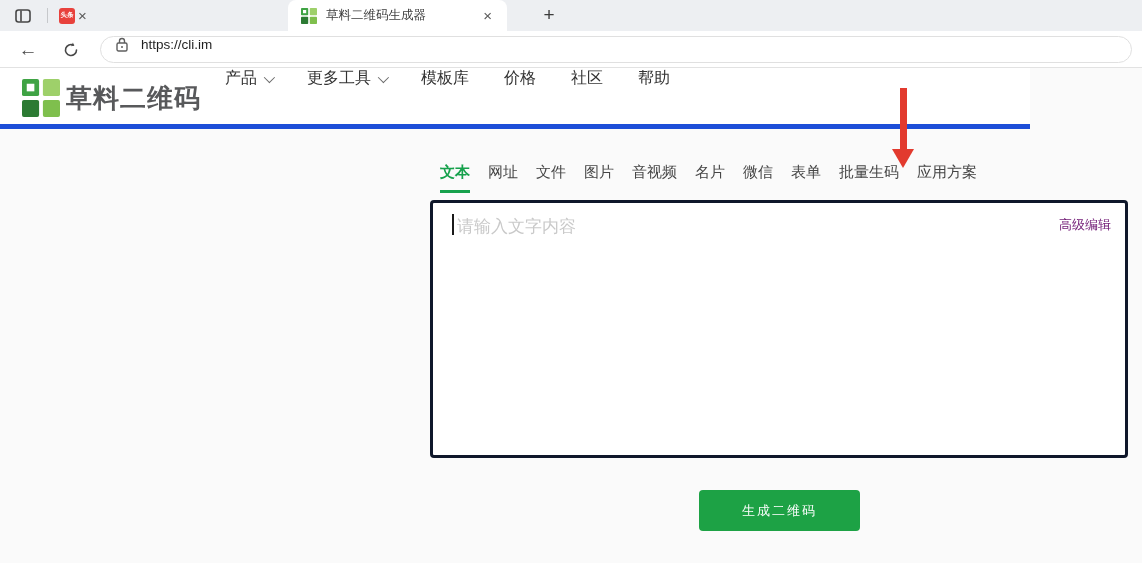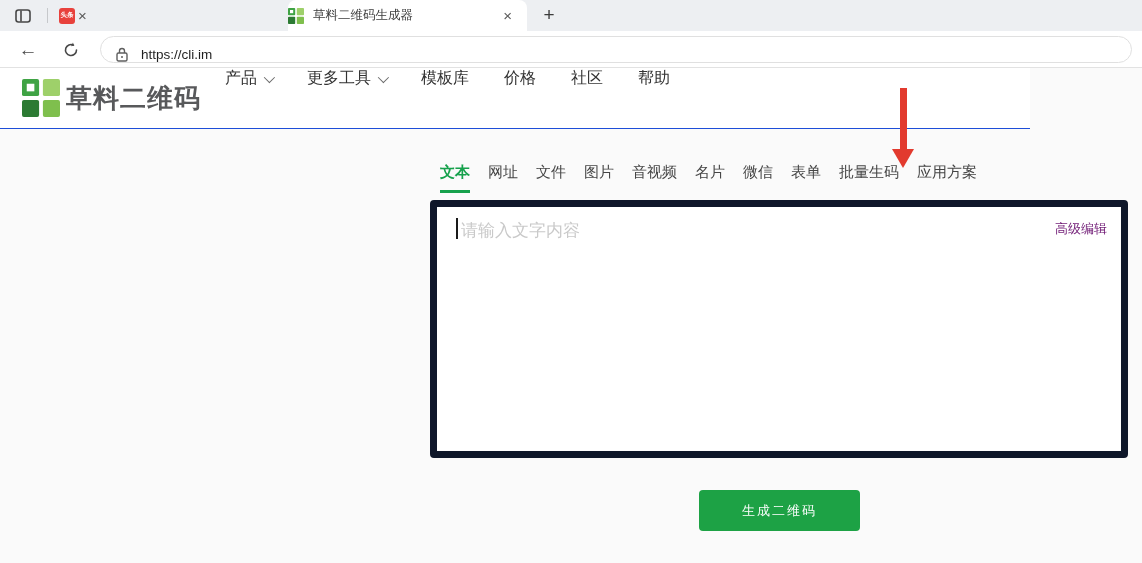--- a/index.html
+++ b/index.html
@@ -10,51 +10,51 @@
     background:#fafafa;
     -webkit-font-smoothing:antialiased;
   }
 
   
   .tabstrip { position:absolute; top:0; left:0; width:1142px; height:31px; background:#edeff2; }
   .tab-actions-btn { position:absolute; left:12px; top:5px; width:22px; height:22px; display:flex; align-items:center; justify-content:center; border-radius:4px; cursor:pointer; }
   .strip-divider { position:absolute; left:47px; top:8px; width:1px; height:15px; background:#c6c8cb; }
   .btab { position:absolute; top:0; height:31px; display:flex; align-items:center; font-size:12.5px; color:#3b3b3b; cursor:pointer; }
   .btab-inactive { left:48px; width:240px; padding-left:11px; }
-  .btab-active { left:288px; width:239px; background:#ffffff; border-radius:8px 8px 0 0; }
+  .btab-active { left:288px; width:219px; padding-left:13px; background:#ffffff; border-radius:8px 8px 0 0; }
   .btab .title { margin-left:9px; white-space:nowrap; overflow:hidden; flex:1; }
   .btab .close { font-size:15px; color:#5a5a5a; margin-right:12px; padding:0 3px; cursor:pointer; }
   .favicon-toutiao { width:16px; height:16px; background:#e8413c; border-radius:3px; color:#fff; font-size:6.5px; font-weight:bold; display:flex; align-items:center; justify-content:center; letter-spacing:0; flex:none; }
   .favicon-qr { width:16px; height:16px; flex:none; }
   .newtab-btn { position:absolute; left:536px; top:2px; width:26px; height:26px; font-size:19px; color:#3c3c3c; display:flex; align-items:center; justify-content:center; cursor:pointer; }
 
   
   .toolbar { position:absolute; top:31px; left:0; width:1142px; height:37px; background:#fff; border-bottom:1px solid #e2e2e2; }
   .nav-btn { position:absolute; top:6px; width:26px; height:26px; display:flex; align-items:center; justify-content:center; color:#474747; cursor:pointer; }
   .back-btn { left:15px; font-size:19px; }
   .refresh-btn { left:58px; }
-  .omnibox { position:absolute; left:100px; top:5px; width:1032px; height:27px; background:#fff; border:1px solid #e0e0e0; border-radius:14px; display:flex; align-items:flex-end; padding-left:15px; cursor:text; }
+  .omnibox { position:absolute; left:100px; top:5px; width:1032px; height:27px; background:#fff; border:1px solid #e0e0e0; border-radius:14px; display:flex; align-items:flex-start; padding-left:15px; cursor:text; }
   .omnibox .lock { display:flex; align-items:center; }
   .omnibox .url { margin-left:13px; font-size:13.5px; color:#1f1f1f; }
 
   
-  .site-header { position:absolute; top:68px; left:0; width:1030px; height:61px; background:#fff; border-bottom:1px solid #1d4ed8; }
+  .site-header { position:absolute; top:68px; left:0; width:1030px; height:61px; background:#fff; border-bottom:5px solid #1d4ed8; }
   .logo-icon { position:absolute; left:22px; top:11px; width:38px; height:38px; }
   .brand { position:absolute; left:66px; top:0; height:61px; display:flex; align-items:center; font-size:26px; font-weight:bold; color:#58595b; letter-spacing:1px; }
   .main-nav { position:absolute; left:225px; top:0; height:61px; display:flex; align-items:flex-start; gap:35px; }
   .nav-item { display:flex; align-items:center; gap:7px; font-size:16px; color:#333; cursor:pointer; white-space:nowrap; }
   .chev { width:8px; height:8px; border-right:1.5px solid #6b6b6b; border-bottom:1.5px solid #6b6b6b; transform:rotate(45deg) translateY(-2px); }
 
   
   .gen-tabs { position:absolute; left:440px; top:163px; display:flex; gap:18px; font-size:15px; color:#454545; }
   .gen-tab { padding-bottom:8px; cursor:pointer; white-space:nowrap; border-bottom:3px solid transparent; }
   .gen-tab.active { color:#16a14c; font-weight:bold; border-bottom-color:#16a14c; }
 
   
-  .editor-panel { position:absolute; left:430px; top:200px; width:698px; height:258px; background:#fff; border:7px solid #0f172a; border-radius:4px; cursor:text; }
+  .editor-panel { position:absolute; left:430px; top:200px; width:698px; height:258px; background:#fff; border:3px solid #0f172a; border-radius:4px; cursor:text; }
   .text-cursor { position:absolute; left:19px; top:11px; width:1.5px; height:21px; background:#1a1a1a; }
   .placeholder { position:absolute; left:24px; top:12px; font-size:17px; color:#c9c9c9; }
   .advanced-edit { position:absolute; right:14px; top:13px; font-size:13px; color:#701a75; cursor:pointer; }
 
   
   .generate-btn { position:absolute; left:699px; top:490px; width:161px; height:41px; background:#1da245; border:none; border-radius:4px; color:#fff; font-size:13px; display:flex; align-items:center; justify-content:center; letter-spacing:2px; cursor:pointer; font-family:inherit; }
 
   
   .arrow-shaft { position:absolute; left:900px; top:88px; width:7px; height:62px; background:#e23a2e; z-index:20; }
   .arrow-head { position:absolute; left:892px; top:149px; width:0; height:0; border-left:11.5px solid transparent; border-right:11.5px solid transparent; border-top:19px solid #e23a2e; z-index:20; }

